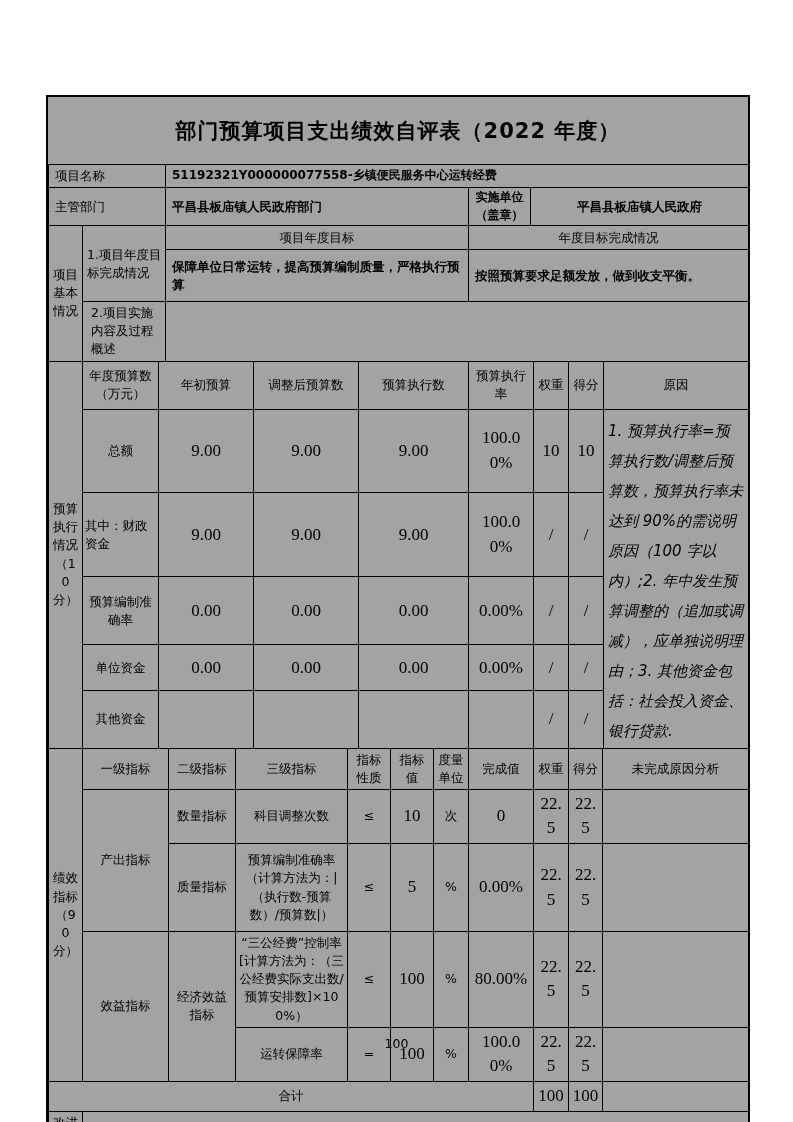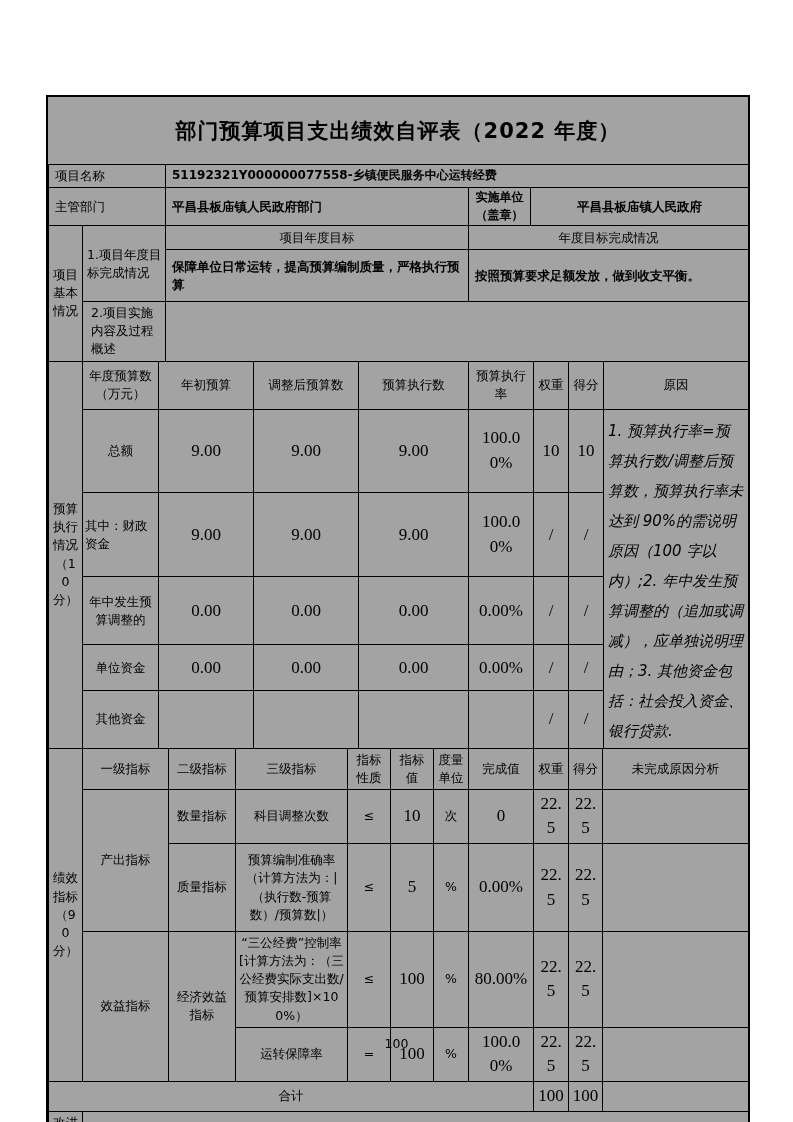--- a/index.html
+++ b/index.html
@@ -126,21 +126,21 @@
     <tr style="height:30px">
       <td class="left" style="padding-left:2px">其中：财政资金</td>
       <td class="num">9.00</td>
       <td class="num">9.00</td>
       <td class="num">9.00</td>
       <td class="num">100.00%</td>
       <td class="num">/</td>
       <td class="num">/</td>
     </tr>
     <tr style="height:44px">
-      <td>年中发生预算调整的</td>
+      <td>预算编制准确率</td>
       <td class="num">0.00</td>
       <td class="num">0.00</td>
       <td class="num">0.00</td>
       <td class="num">0.00%</td>
       <td class="num">/</td>
       <td class="num">/</td>
     </tr>
     <tr style="height:28px">
       <td>单位资金</td>
       <td class="num">0.00</td>

